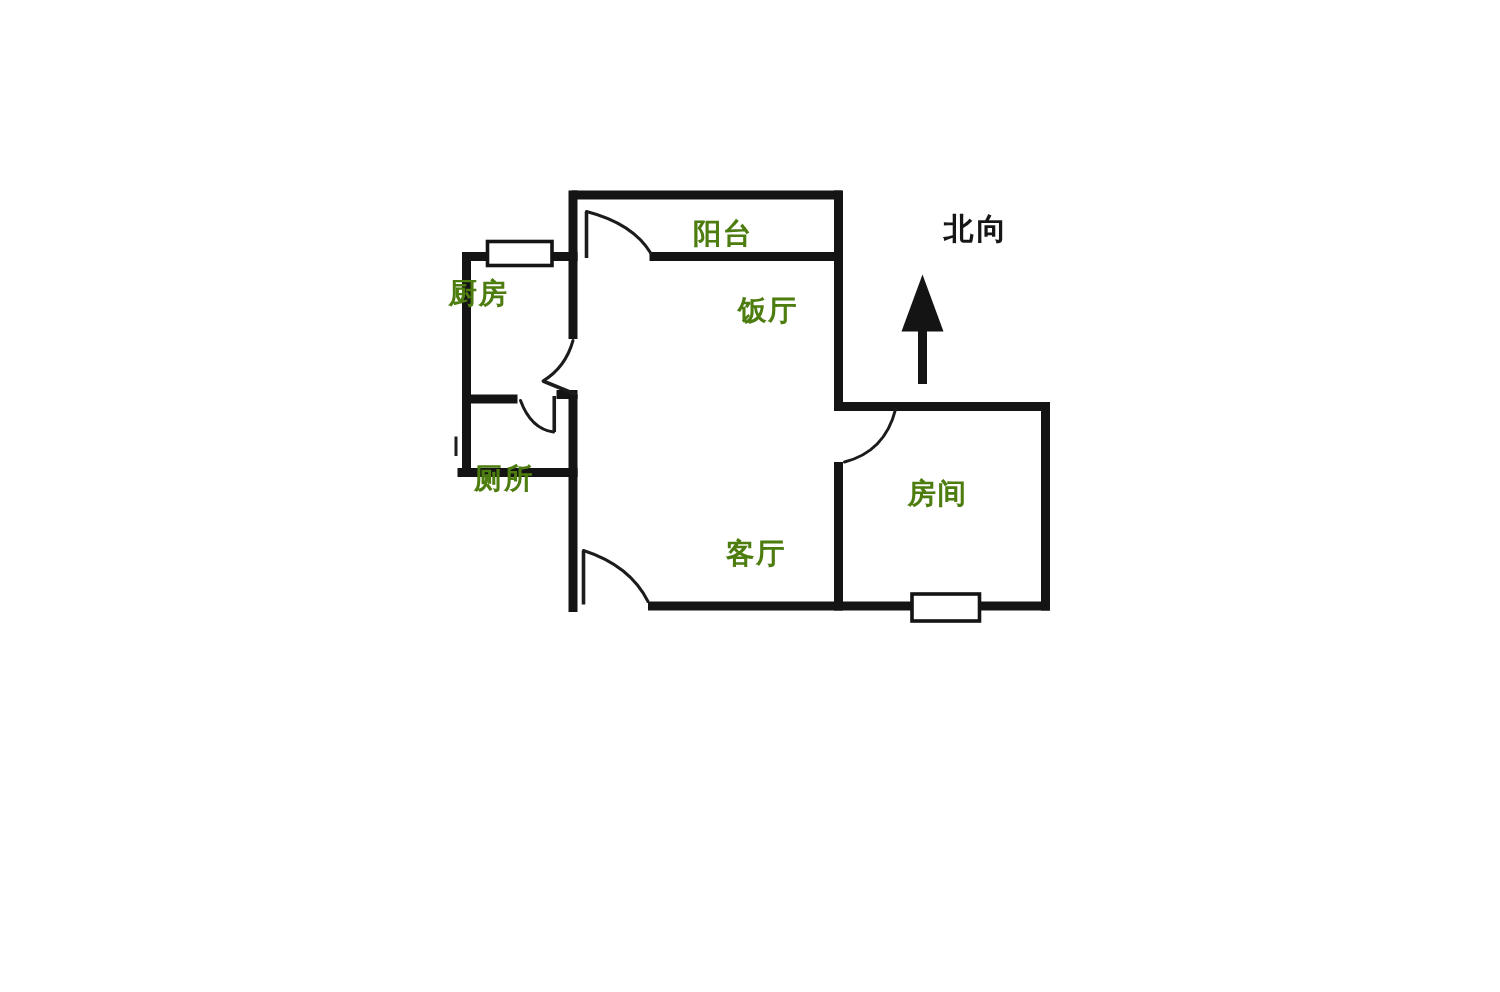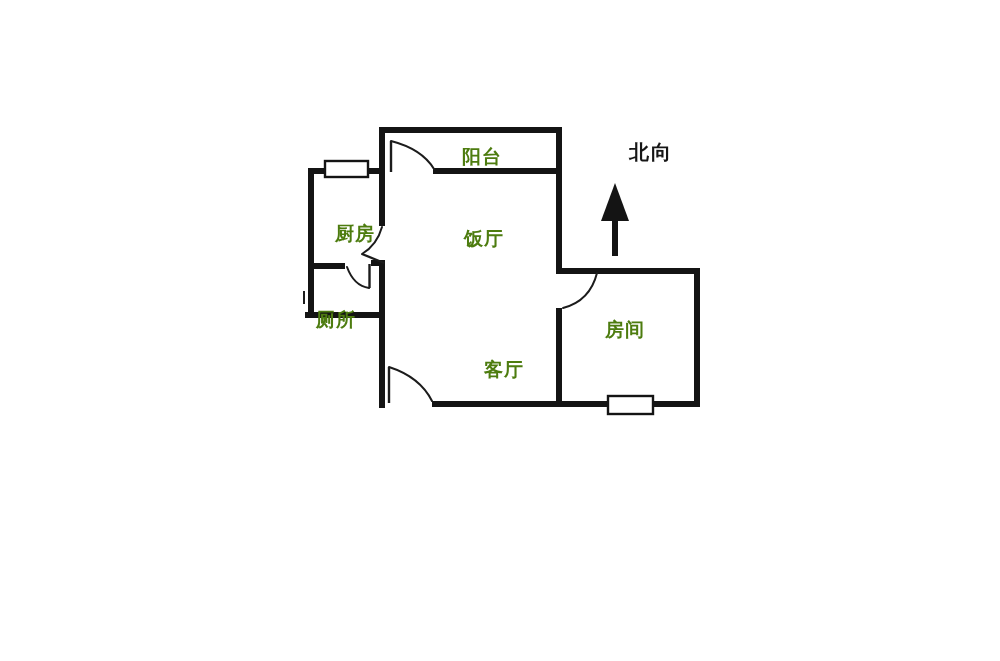--- a/index.html
+++ b/index.html
@@ -95,21 +95,21 @@
       <path class="leaf" d="M389 367 L389 403"></path>
       <path class="door" d="M389 367 Q420 377 432 401"></path>
     </g>
 
     <g>
       <polygon class="arrow" points="615,183 601,221 629,221"></polygon>
       <rect class="arrow" x="612" y="218" width="6" height="38"></rect>
     </g>
   </svg>
 
-  <div class="room-label" style="left:335px; top:187px;margin-top:37px;">厨房</div>
+  <div class="room-label" style="left:299px; top:187px;">厨房</div>
   <div class="room-label" style="left:316px; top:290px;margin-top:20px;">厕所</div>
   <div class="room-label" style="left:462px; top:147px;">阳台</div>
-  <div class="room-label" style="left:464px; top:198px;margin-top:31px;">饭厅</div>
+  <div class="room-label" style="left:492px; top:198px;">饭厅</div>
   <div class="room-label" style="left:484px; top:360px;">客厅</div>
   <div class="room-label" style="left:605px; top:320px;">房间</div>
   <div class="north-label" style="left:594px; top:142px;margin-left:35px;">北向</div>
 
 </div>
 
 </body></html>

